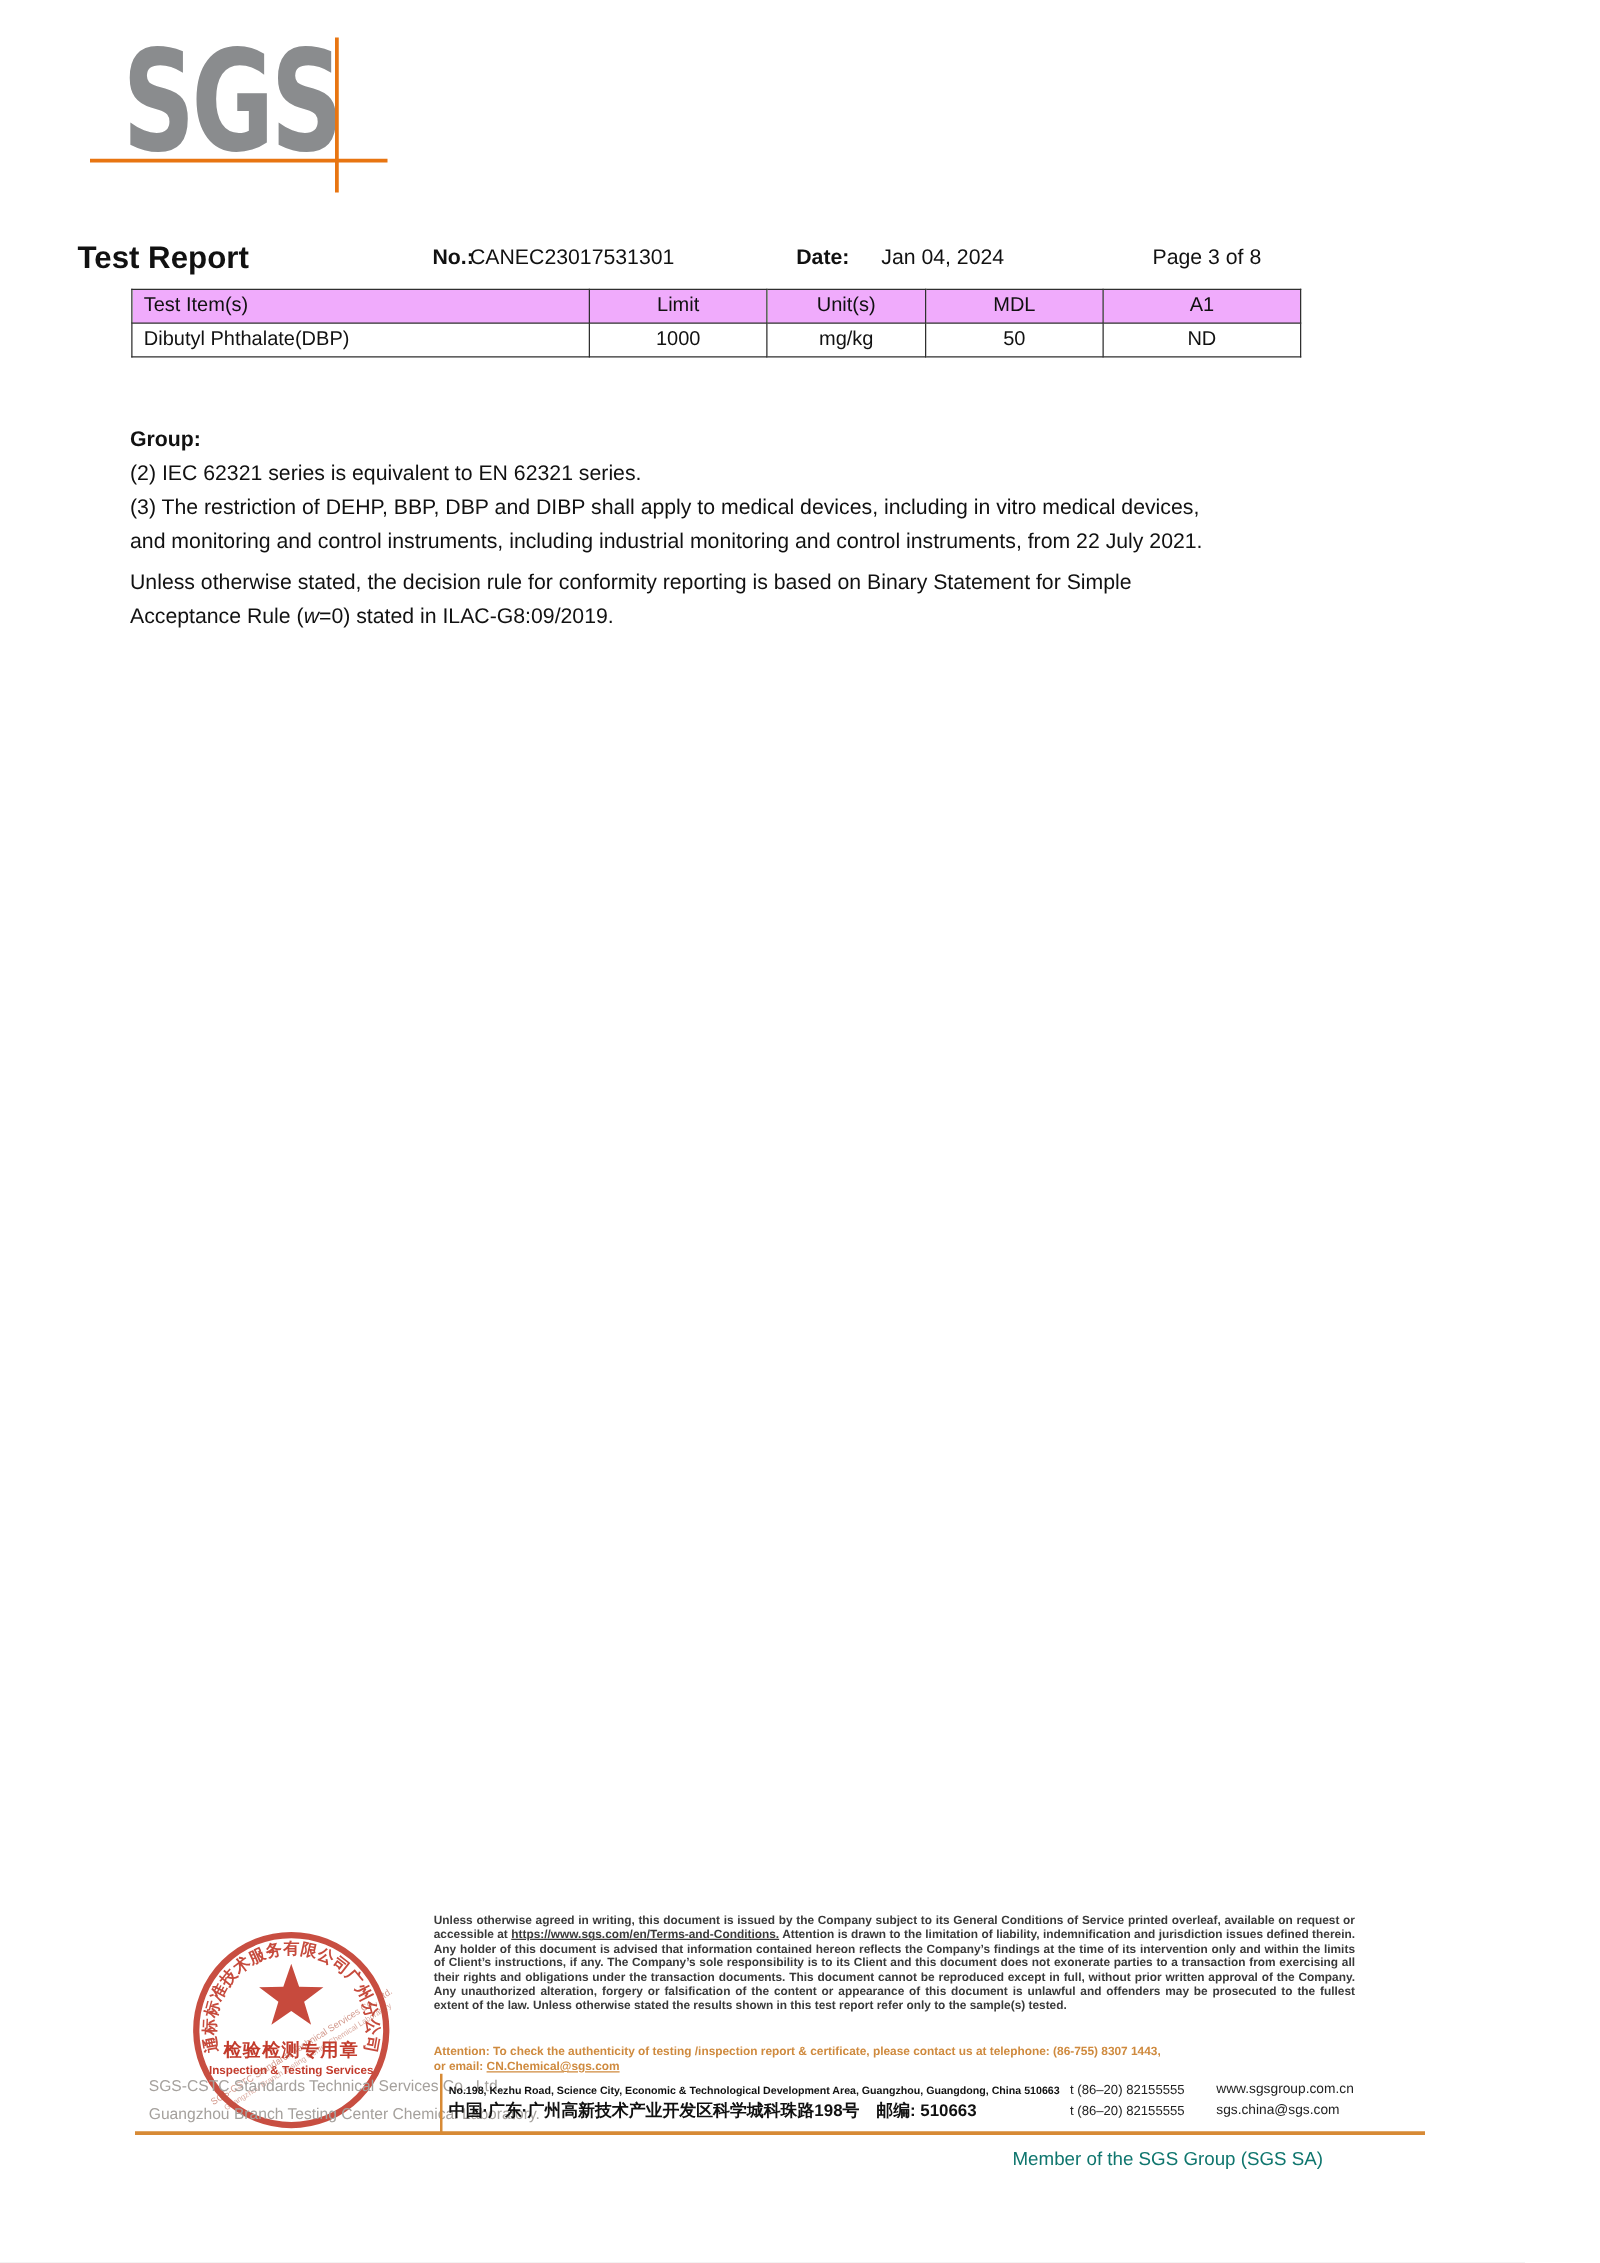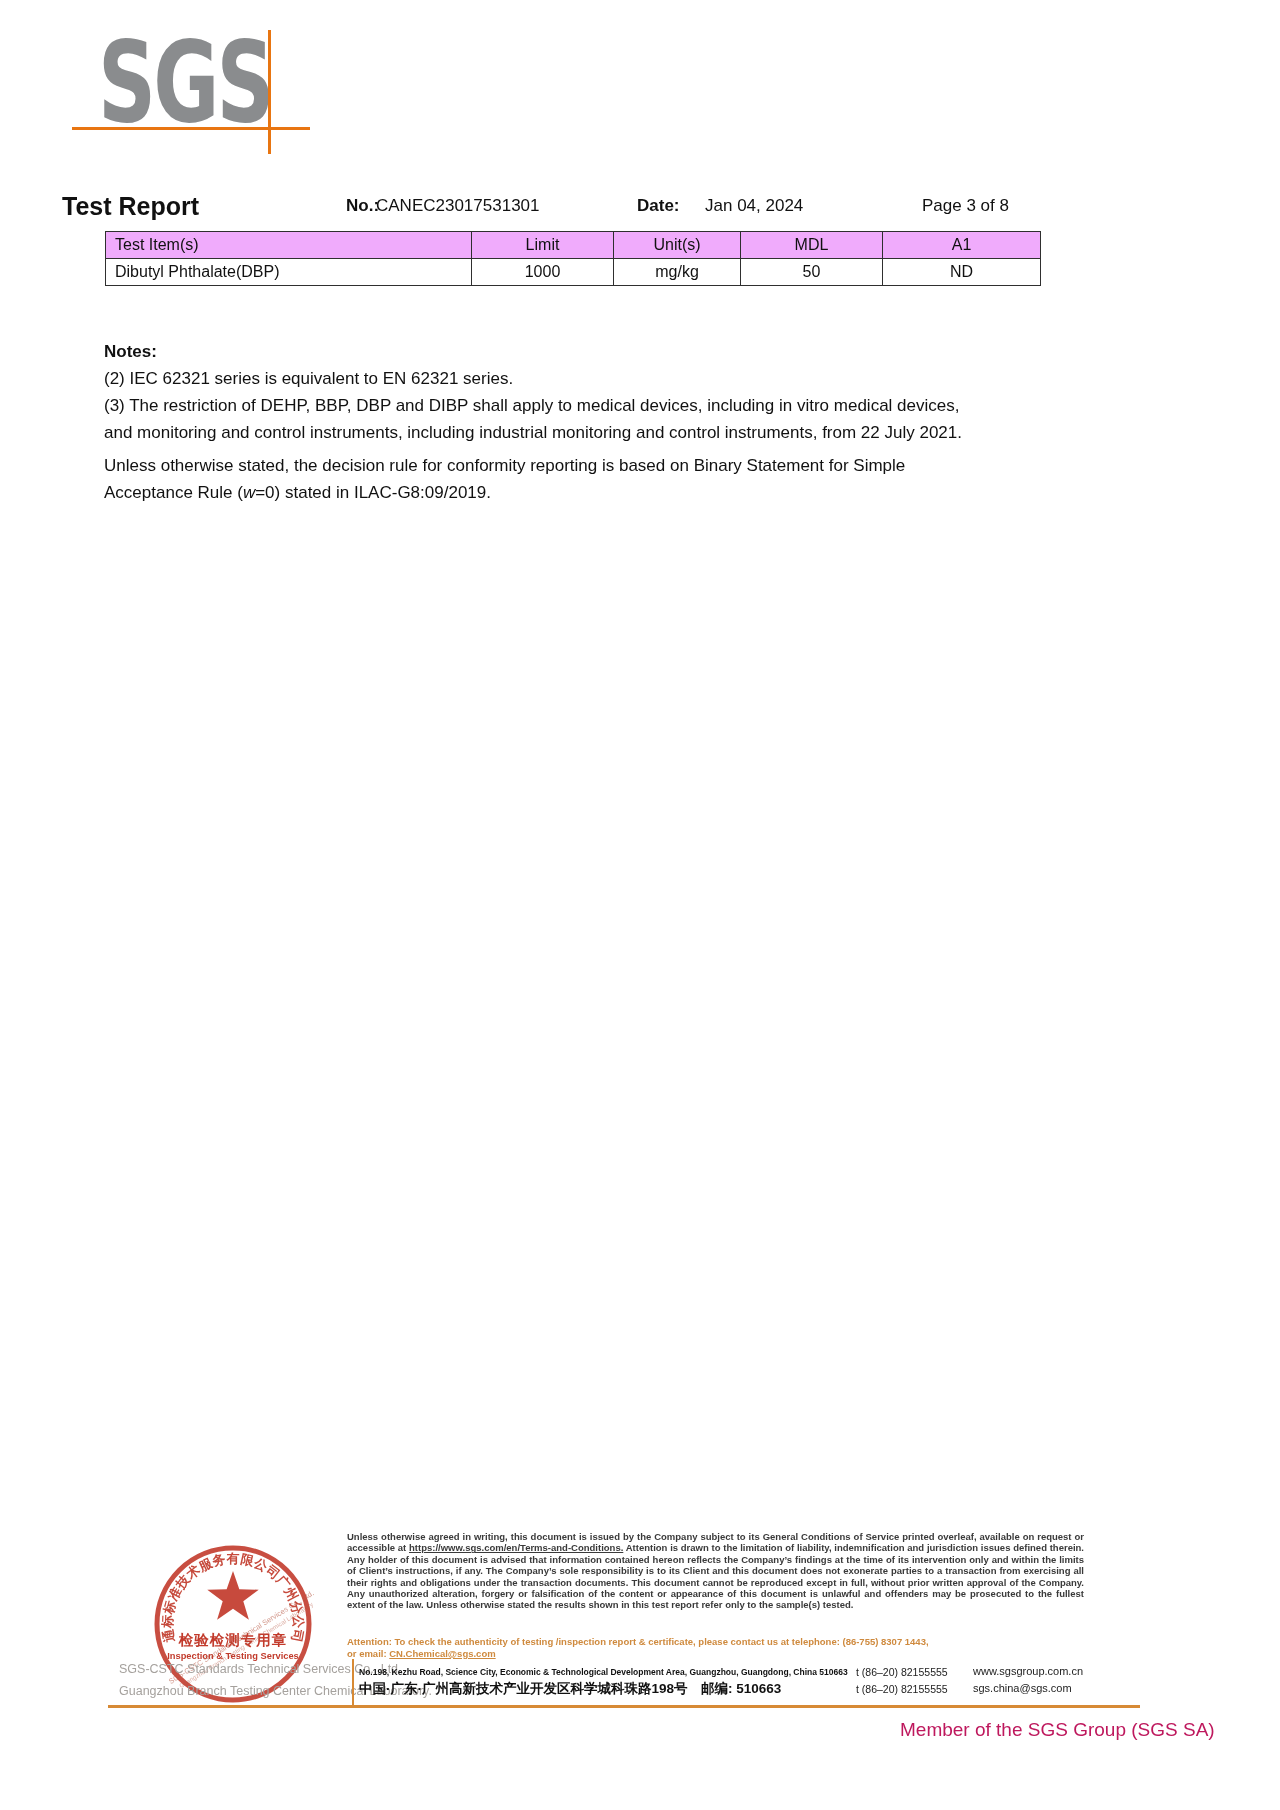--- a/index.html
+++ b/index.html
@@ -63,21 +63,21 @@
   .att1{top:1636px;}
   .att2{top:1648px;}
   .addr-en{left:359px;top:1667px;font-size:8.5px;font-weight:bold;color:#111;}
   .addr-cn{left:359px;top:1680px;font-size:13.5px;font-weight:bold;color:#111;}
   .phone{font-size:10.5px;color:#222;}
   .p1{left:856px;top:1666px;}
   .p2{left:856px;top:1683px;}
   .weblink{left:973px;top:1665px;font-size:11px;color:#222;}
   .maillink{left:973px;top:1682px;font-size:11px;color:#222;}
   .foot-rule{position:absolute;left:108px;top:1705px;width:1032px;height:3px;background:#d78a35;}
-  .member{left:900px;top:1719px;font-size:19px;color:#be185d;}
+  .member{left:810px;top:1719px;font-size:15px;color:#0f766e;}
 </style>
 </head>
 <body>
 
 <div class="page">
 
   <div class="logo-text">SGS</div>
   <div class="logo-vline"></div>
   <div class="logo-hline"></div>
 
@@ -101,21 +101,21 @@
         <td class="c0">Dibutyl Phthalate(DBP)</td>
         <td class="c1">1000</td>
         <td class="c2">mg/kg</td>
         <td class="c3">50</td>
         <td class="c4">ND</td>
       </tr>
     </tbody>
   </table>
 
   <div class="notes">
-    <div class="notes-heading">Notes:</div>
+    <div class="notes-heading">Group:</div>
     <div>(2) IEC 62321 series is equivalent to EN 62321 series.</div>
     <div>(3) The restriction of DEHP, BBP, DBP and DIBP shall apply to medical devices, including in vitro medical devices, and monitoring and control instruments, including industrial monitoring and control instruments, from 22 July 2021.</div>
     <div class="decision"><span>Unless otherwise stated, the decision rule for conformity reporting is based on Binary Statement for Simple Acceptance Rule (</span><span class="italic">w</span><span>=0) stated in ILAC-G8:09/2019.</span></div>
   </div>
 
   <svg class="stamp" width="166" height="172" viewBox="0 0 166 172">
     <circle cx="83" cy="86" r="76" fill="none" stroke="#c23b2c" stroke-width="5" opacity="0.9"></circle>
     <polygon points="83,33 89.3,51.3 108.7,51.7 93.3,63.3 98.9,81.8 83,70.8 67.1,81.8 72.7,63.3 57.3,51.7 76.65,51.3" fill="#c23b2c" opacity="0.92"></polygon>
     <defs>
       <path id="arcPath" d="M 25.7 106.9 A 61 61 0 1 1 140.3 106.9" fill="none"></path>

